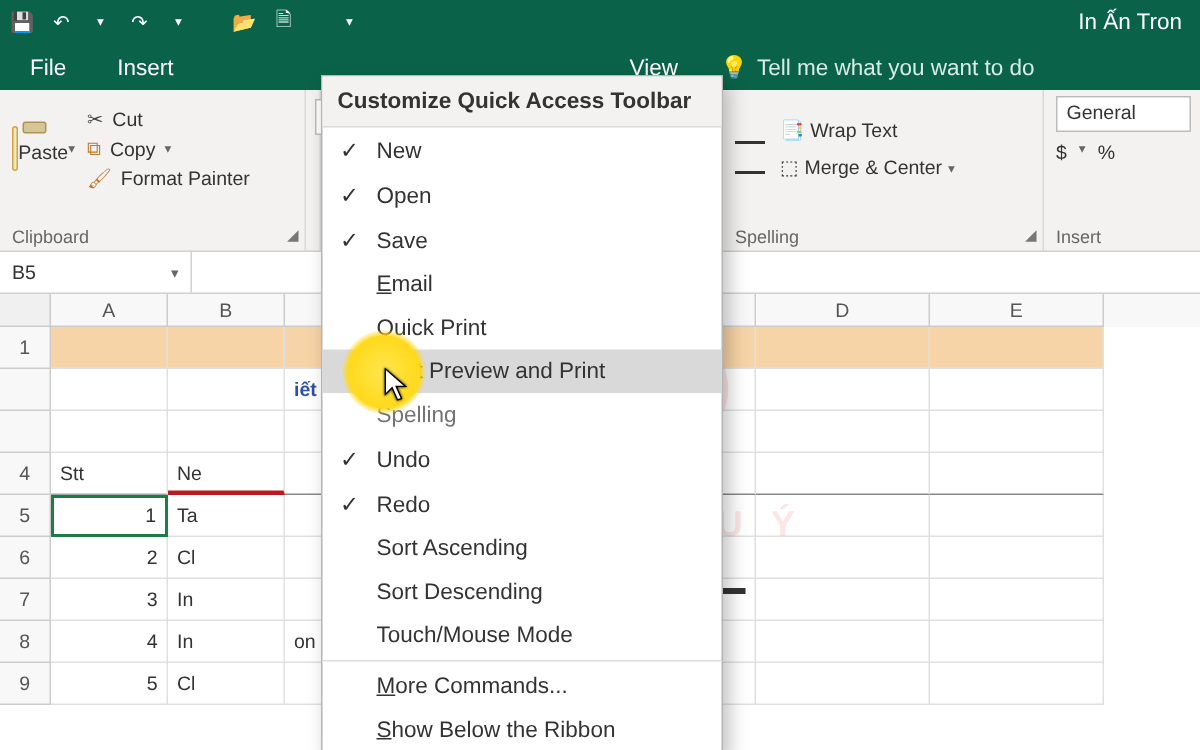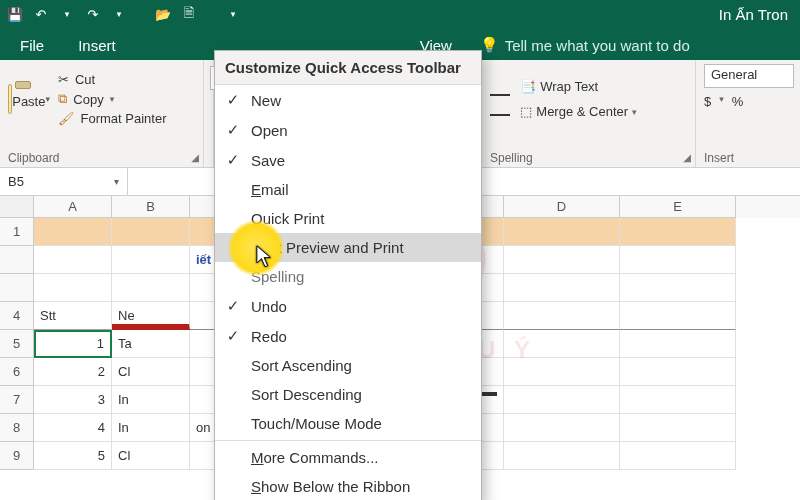--- a/index.html
+++ b/index.html
@@ -358,21 +358,21 @@
       <div class="rh"></div>
       <div class="cell" style="width:78px;"></div>
       <div class="cell" style="width:78px;"></div>
       <div class="cell" style="width:314px;"></div>
       <div class="cell" style="width:116px;"></div>
       <div class="cell" style="width:116px;"></div>
     </div>
     <div class="row">
       <div class="rh">4</div>
       <div class="cell" style="width:78px;border-bottom:1px solid #a3a3a3;">Stt</div>
-      <div class="cell" style="width:78px;border-bottom:6px solid #b91c1c;">Ne</div>
+      <div class="cell" style="width:78px;border-bottom:3px solid #b91c1c;">Ne</div>
       <div class="cell" style="width:314px;border-bottom:1px solid #888;"></div>
       <div class="cell" style="width:116px;border-bottom:1px solid #888;"></div>
       <div class="cell" style="width:116px;border-bottom:1px solid #888;"></div>
     </div>
     <div class="row">
       <div class="rh">5</div>
       <div class="cell selcell" style="width:78px;text-align:right;">1</div>
       <div class="cell" style="width:78px;">Ta</div>
       <div class="cell" style="width:314px;"></div>
       <div class="cell" style="width:116px;"></div>

